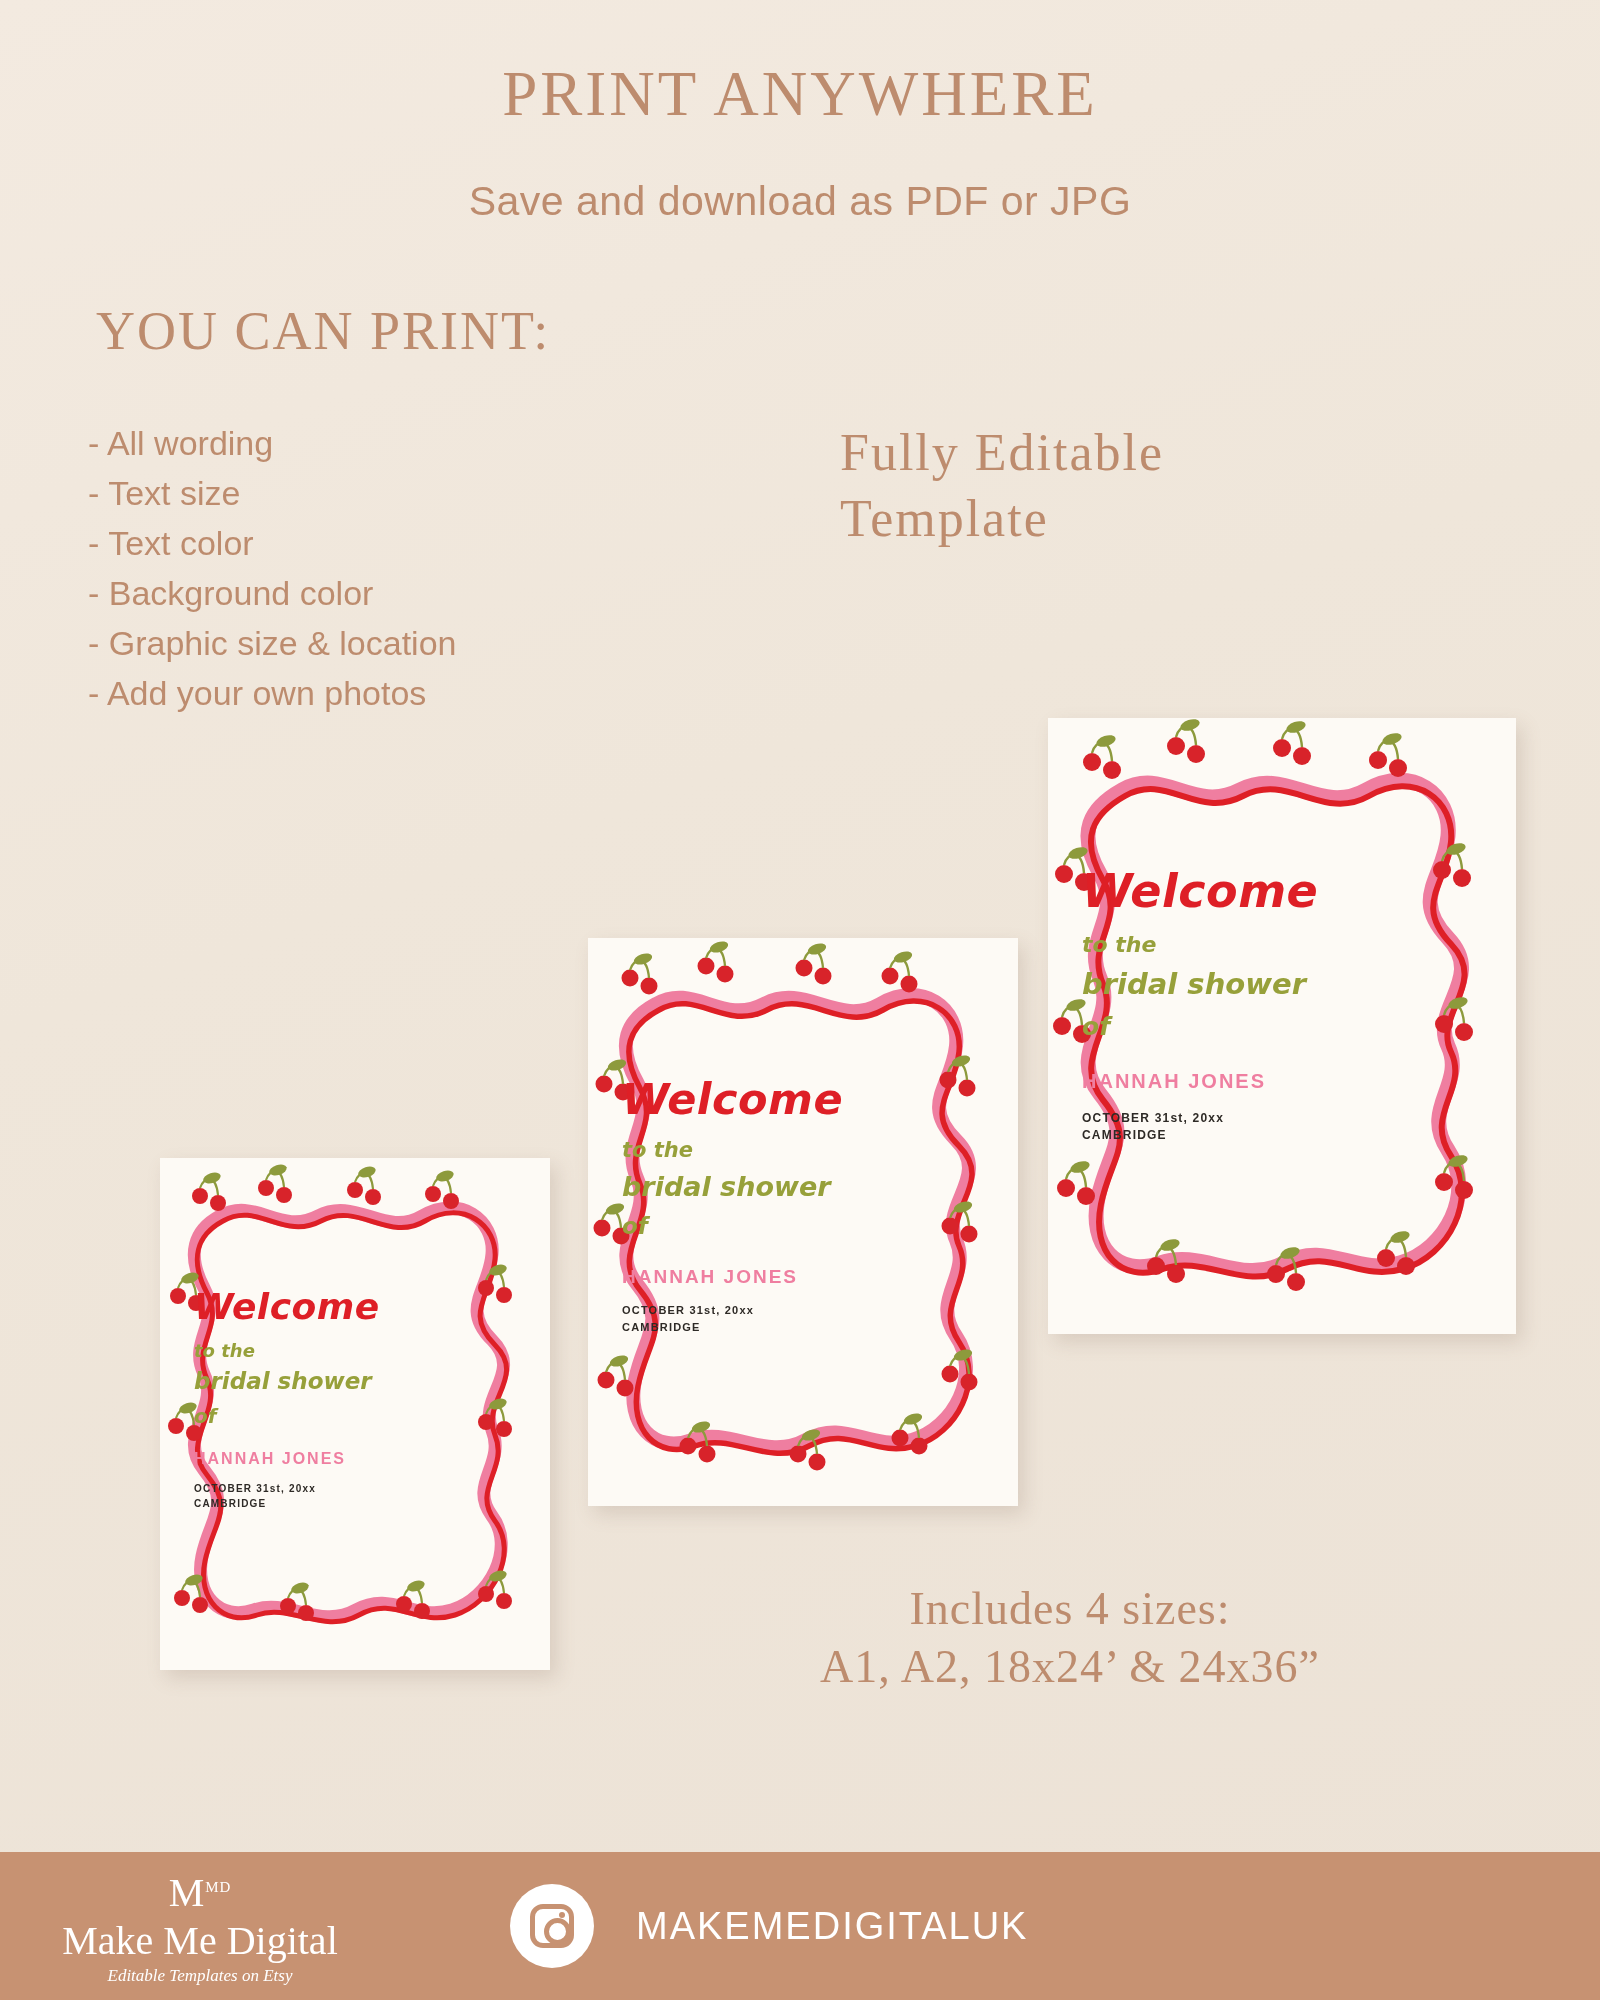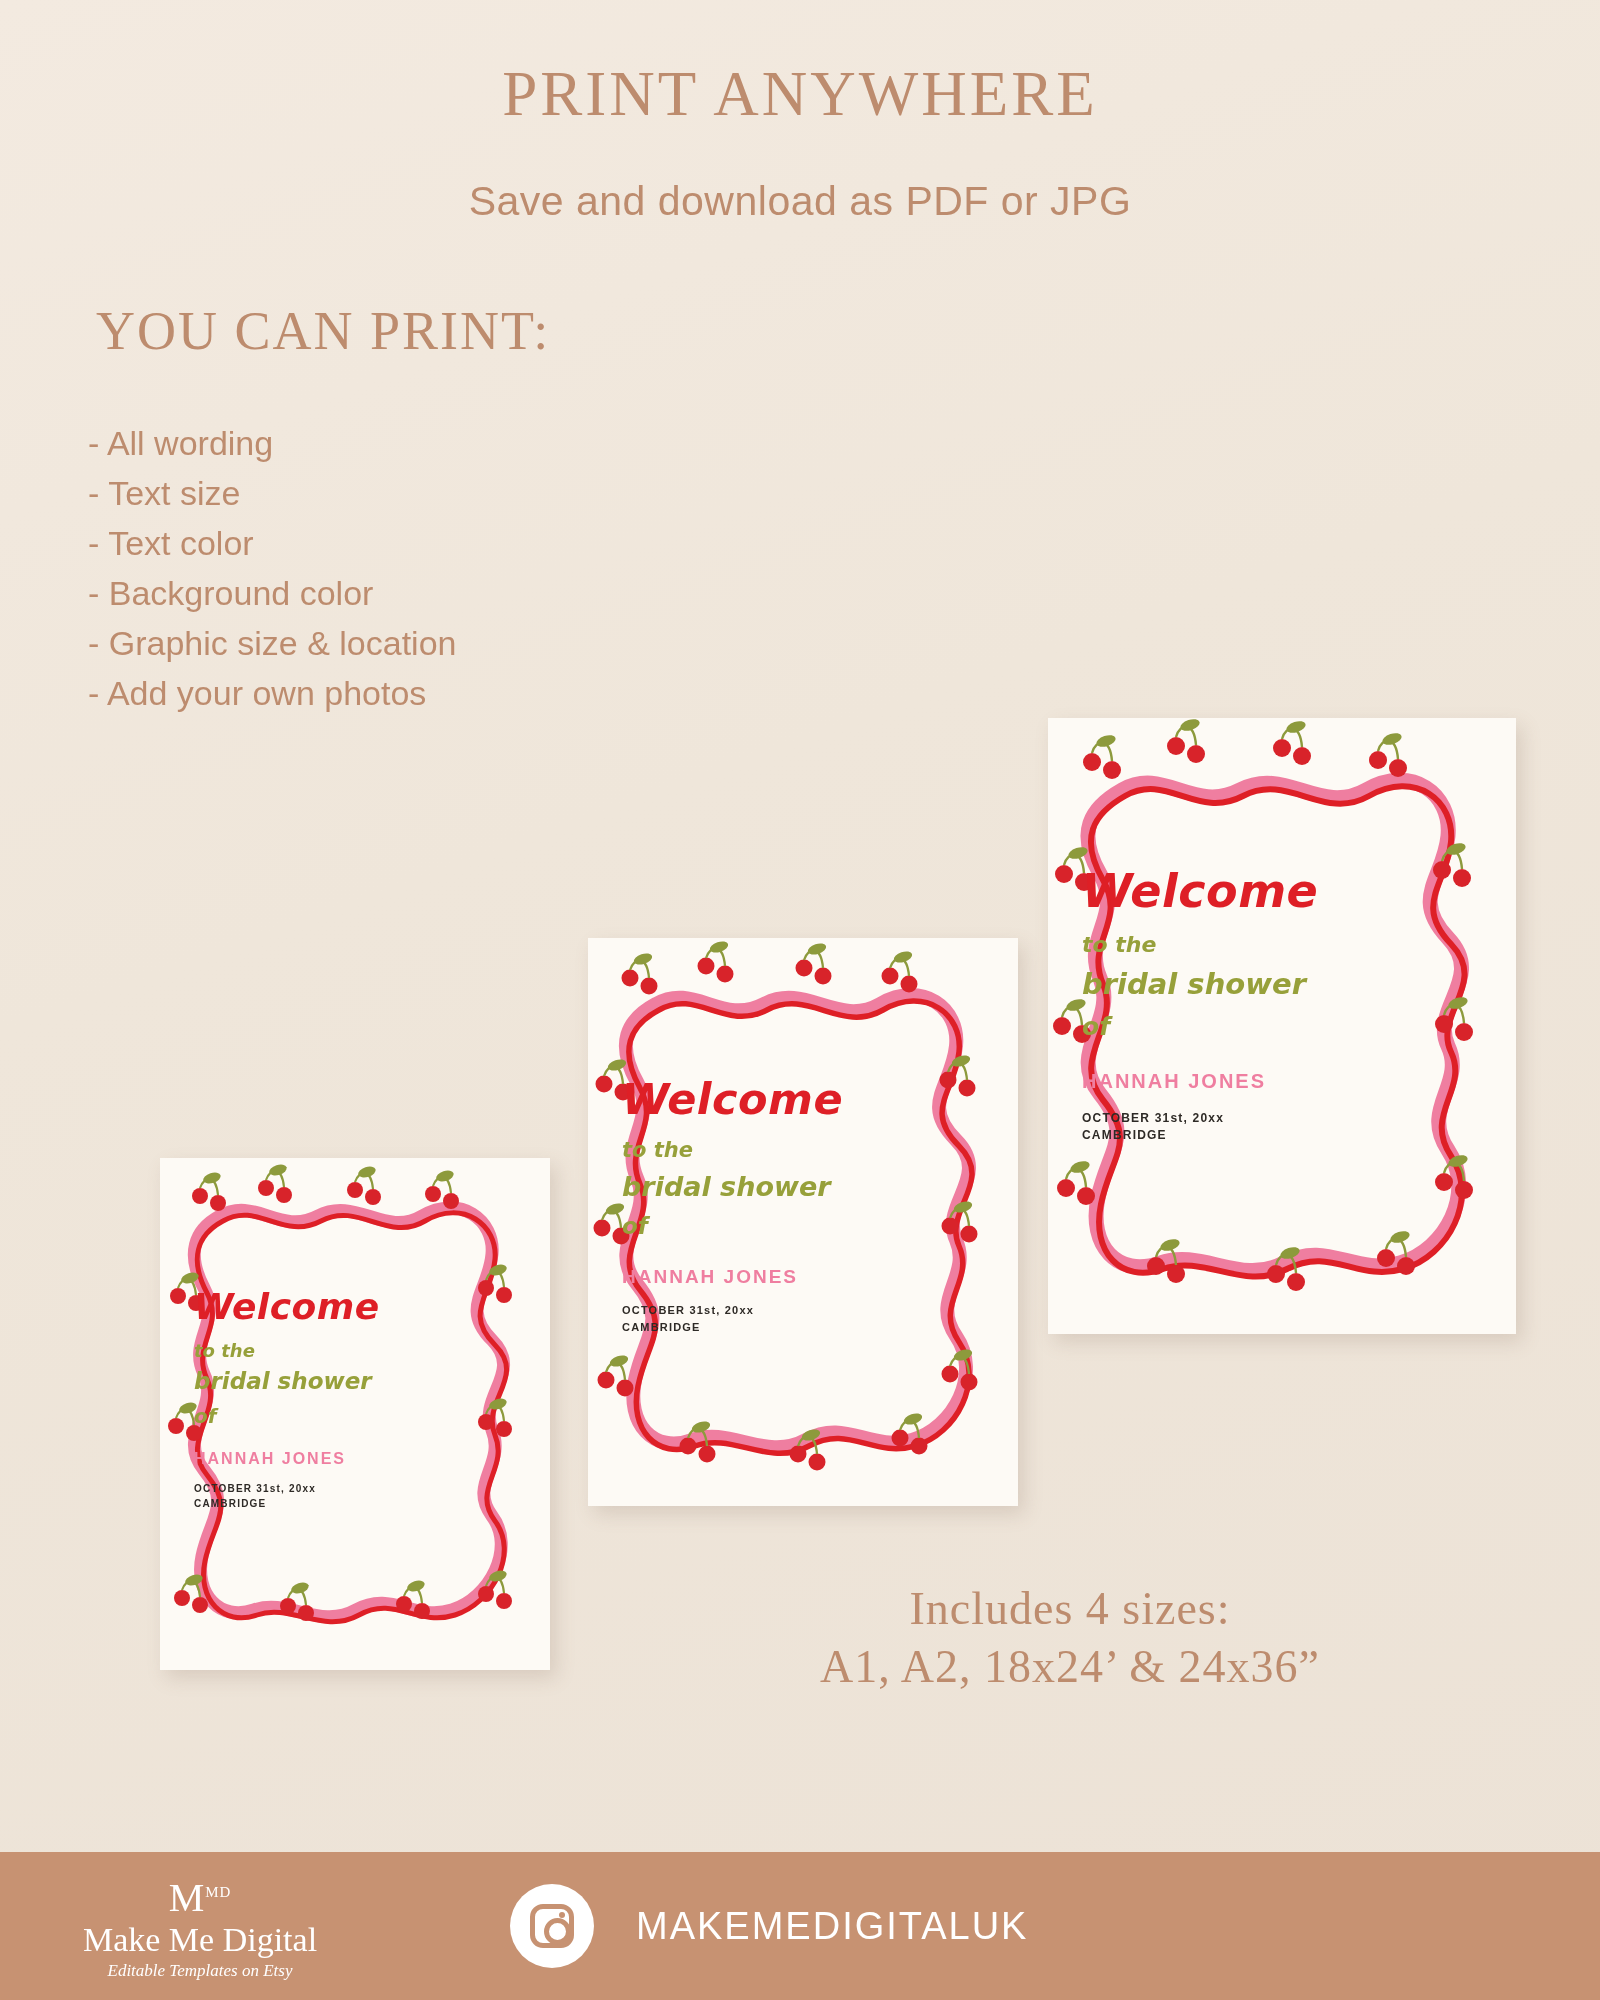--- a/index.html
+++ b/index.html
@@ -127,21 +127,21 @@
   .brand {
     width: 400px; text-align: center; color: #fff;
   }
   .brand .mark {
     font-family: "Liberation Serif", serif;
     font-size: 40px; line-height: 42px; letter-spacing: 1px;
   }
   .brand .mark sup { font-size: 15px; vertical-align: super; }
   .brand .name {
     font-family: "Liberation Serif", serif;
-    font-size: 34px; margin-top: 2px;
+    font-size: 40px; margin-top: 2px;
   }
   .brand .tag {
     font-family: "Liberation Serif", serif;
     font-style: italic; font-size: 17px; margin-top: 2px;
   }
   .ig-wrap { display: flex; align-items: center; margin-left: 110px; }
   .ig-badge {
     width: 84px; height: 84px; border-radius: 50%;
     background: #fff; display: flex; align-items: center; justify-content: center;
   }
@@ -175,20 +175,24 @@
   <div class="edit-head">YOU CAN PRINT:</div>
   <div class="edit-list">
     <div>- All wording</div>
     <div>- Text size</div>
     <div>- Text color</div>
     <div>- Background color</div>
     <div>- Graphic size &amp; location</div>
     <div>- Add your own photos</div>
   </div>
 
+  <div class="fully">
+    <span class="l1">Fully  Editable</span>
+    <span class="l2">Template</span>
+  </div>
 
   <div class="includes">
     <div>Includes 4 sizes:</div>
     <div>A1, A2, 18x24’ &amp; 24x36”</div>
   </div>
 
   <div class="poster p-small">
     <div class="inner">
       <svg class="wave-svg" viewBox="0 0 390 512" preserveAspectRatio="none">
         <path d="M60 58 C 95 38, 120 78, 158 58 C 196 38, 225 80, 262 58 C 300 36, 335 62, 332 96

